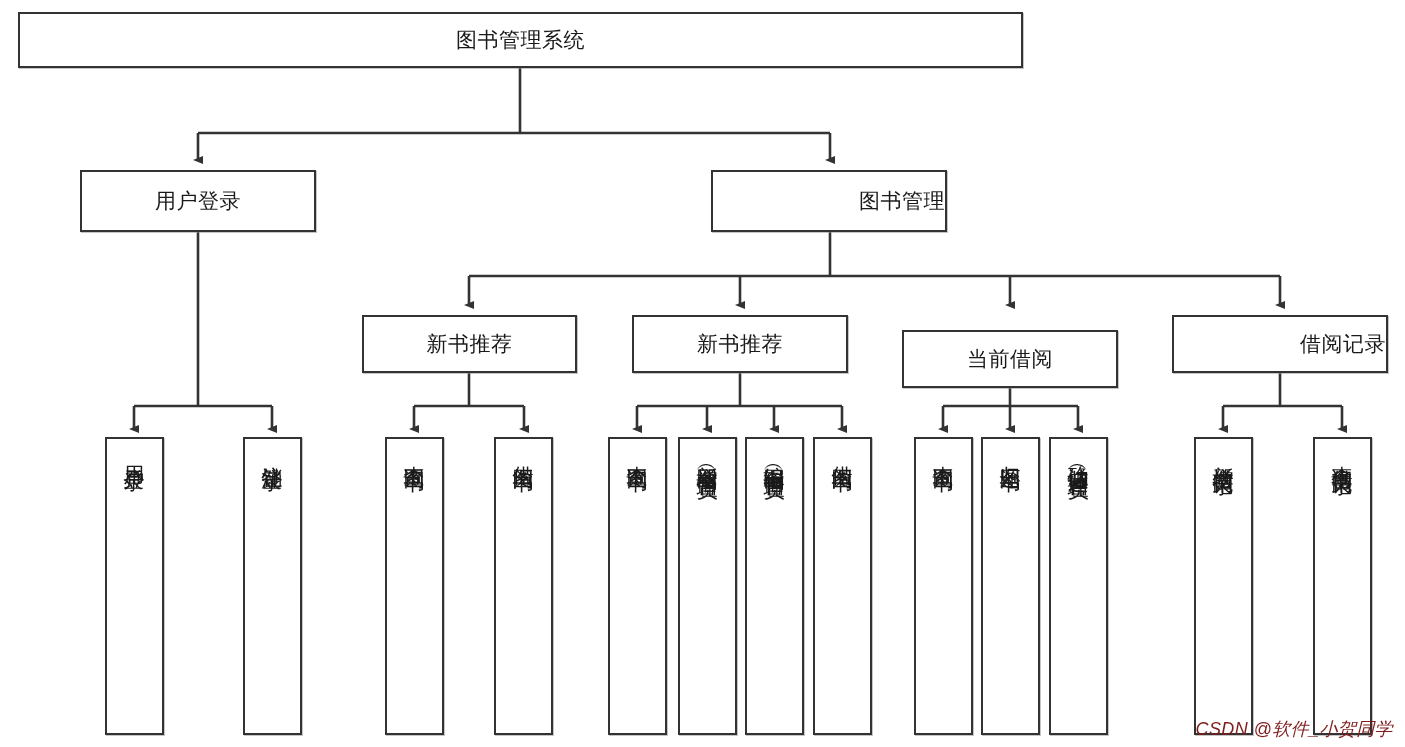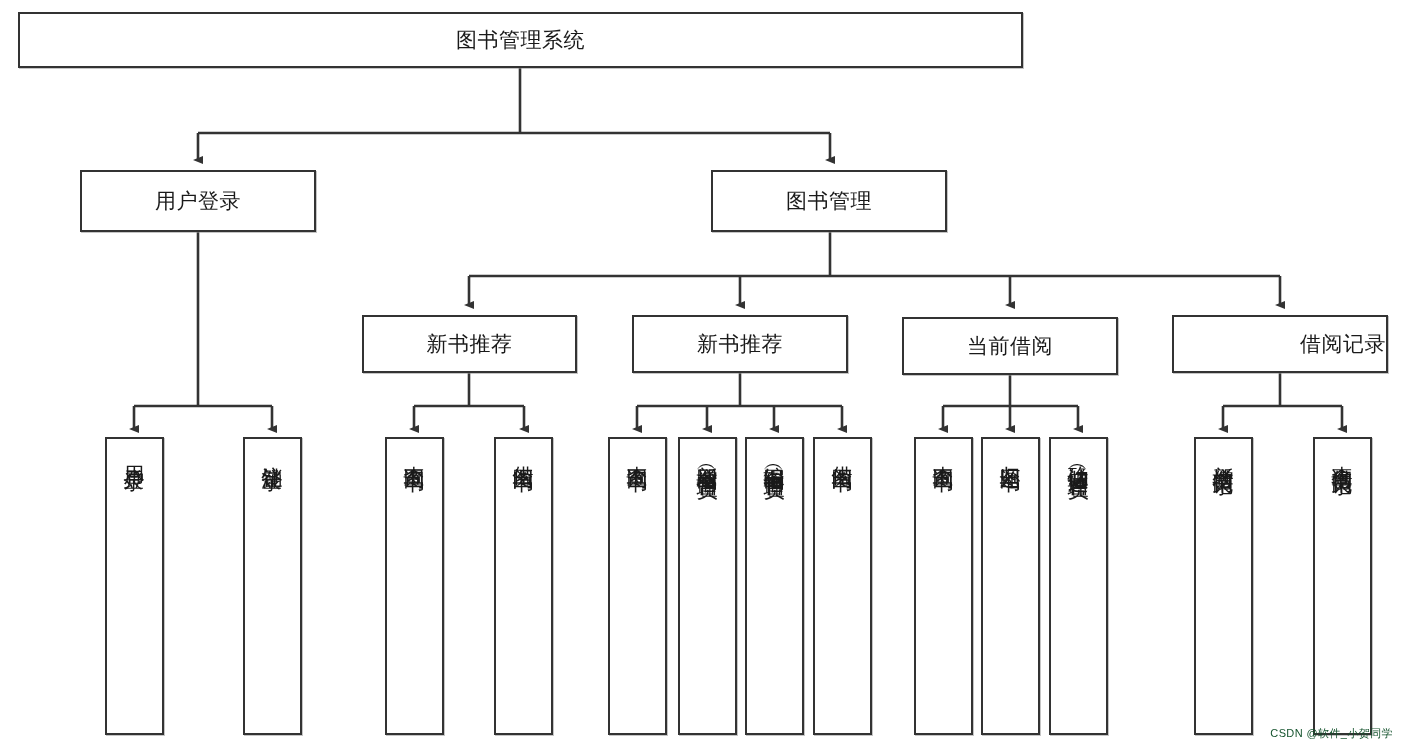--- a/index.html
+++ b/index.html
@@ -56,25 +56,26 @@
     writing-mode: vertical-rl;
     text-orientation: upright;
     font-size: 21px;
     letter-spacing: 2px;
     line-height: 1;
   }
   #watermark {
     position: absolute;
     right: 12px;
     bottom: 6px;
-    font-size: 11px;
-    color: #14532d;
+    font-size: 18px;
+    color: #7f1d1d;
     letter-spacing: 0.4px;
     white-space: nowrap;
     user-select: none;
+    font-style: italic;
   }
 </style>
 </head>
 <body>
 
 <div id="diagram-root">
 
   <svg id="connectors" viewBox="0 0 1405 747" xmlns="http://www.w3.org/2000/svg">
     <defs>
       <marker id="arrow" markerWidth="10" markerHeight="10" refX="5" refY="5" orient="auto" markerUnits="userSpaceOnUse">
@@ -125,31 +126,31 @@
     </g>
   </svg>
 
   <div class="node horizontal" style="left:18px; top:12px; width:1005px; height:56px;">
     <span class="label">图书管理系统</span>
   </div>
 
   <div class="node horizontal" style="left:80px; top:170px; width:236px; height:62px;">
     <span class="label">用户登录</span>
   </div>
-  <div class="node horizontal" style="left:711px; top:170px; width:236px; height:62px;">
+  <div class="node horizontal" style="left:711px; top:170px; width:236px; height:62px;justify-content:flex-end;">
     <span class="label">图书管理</span>
   </div>
 
   <div class="node horizontal" style="left:362px; top:315px; width:215px; height:58px;">
     <span class="label">新书推荐</span>
   </div>
   <div class="node horizontal" style="left:632px; top:315px; width:216px; height:58px;">
     <span class="label">新书推荐</span>
   </div>
-  <div class="node horizontal" style="left:902px; top:317px; width:216px; height:58px;">
+  <div class="node horizontal" style="left:902px; top:330px; width:216px; height:58px;">
     <span class="label">当前借阅</span>
   </div>
   <div class="node horizontal" style="left:1172px; top:315px; width:216px; height:58px;justify-content:flex-end;">
     <span class="label">借阅记录</span>
   </div>
 
   <div class="node vertical" style="left:105px; top:437px; width:59px; height:298px;">
     <span class="label">用户登录</span>
   </div>
   <div class="node vertical" style="left:243px; top:437px; width:59px; height:298px;">

